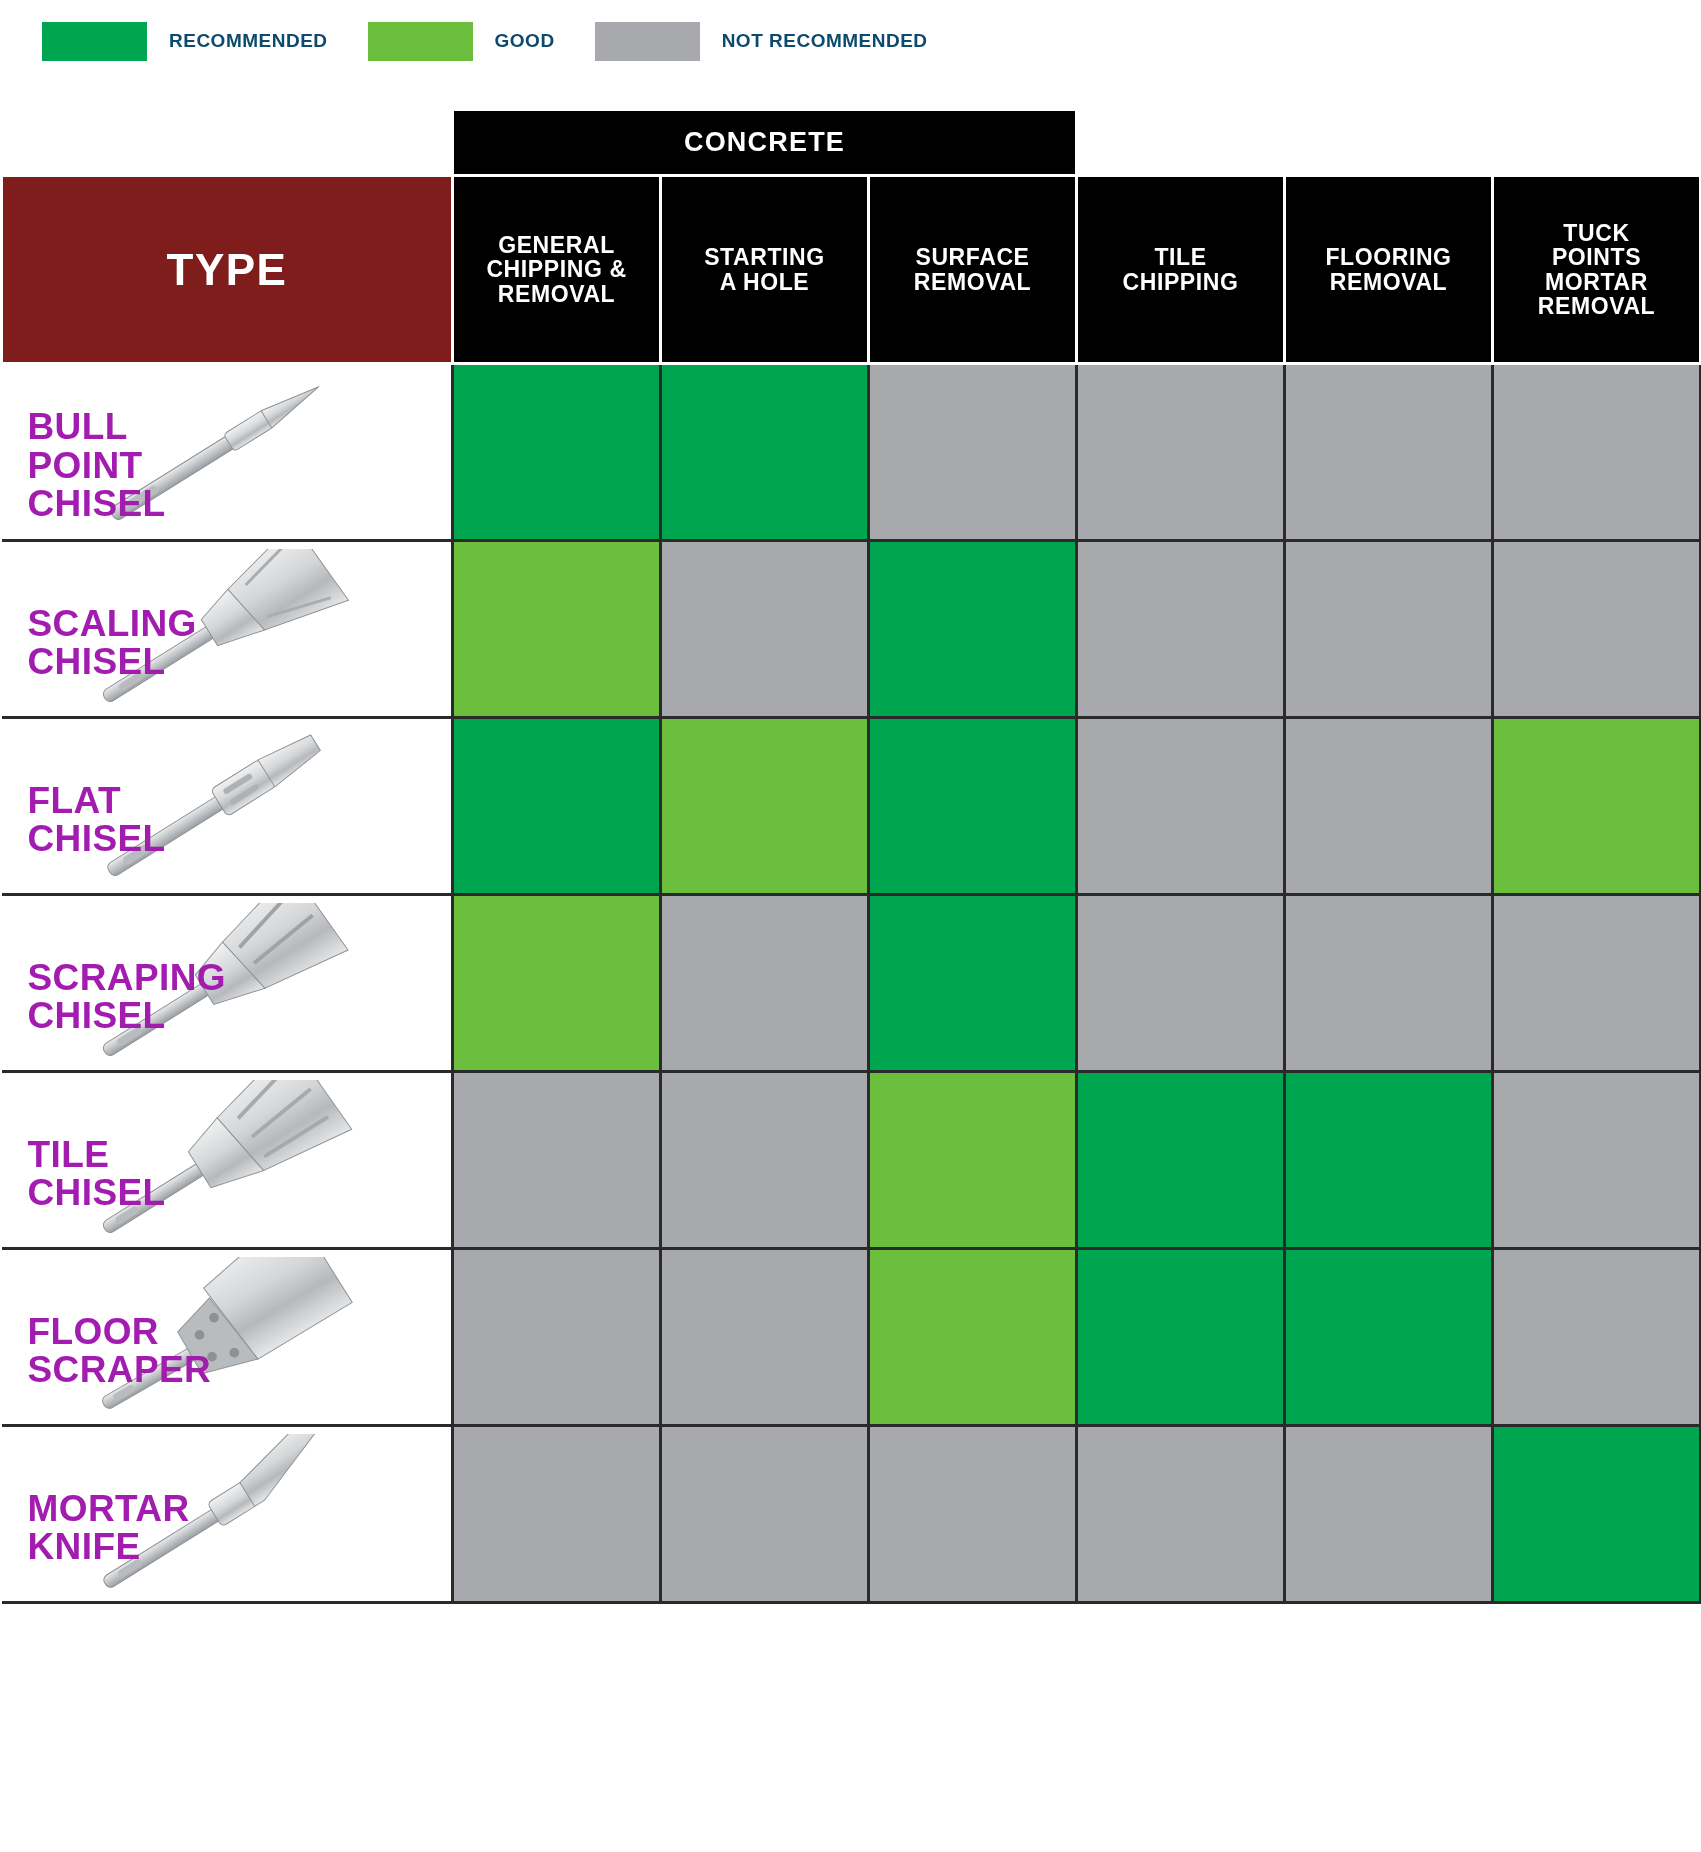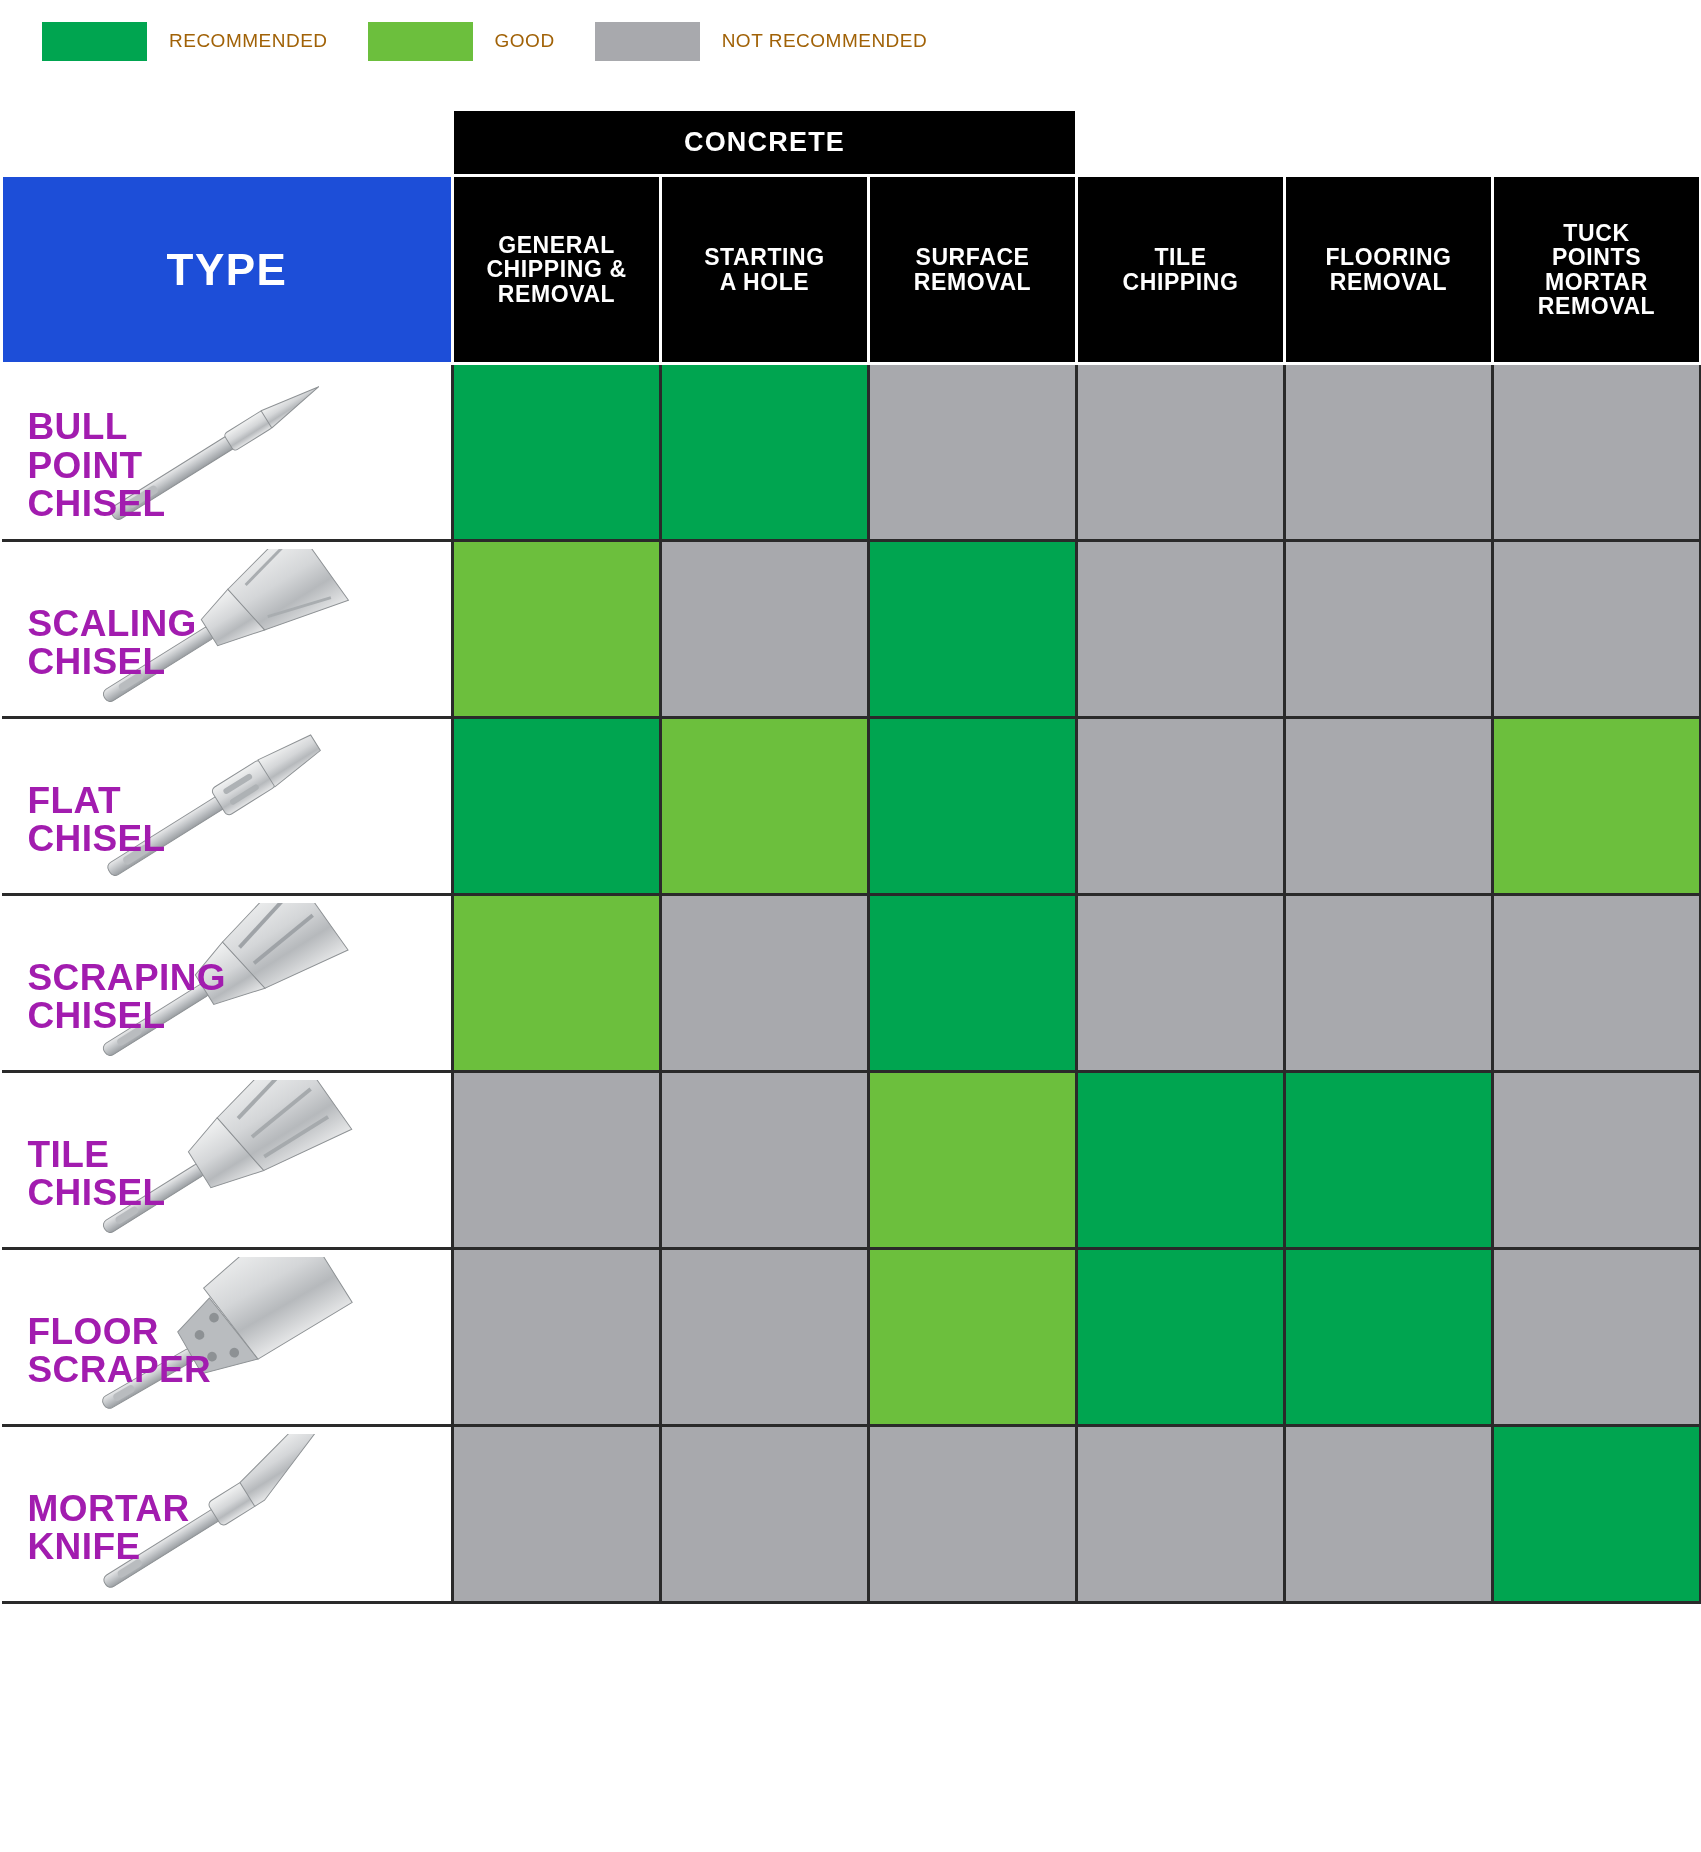--- a/index.html
+++ b/index.html
@@ -29,23 +29,23 @@
     display: flex;
     align-items: center;
   }
   .legend-swatch {
     width: 105px;
     height: 39px;
     display: block;
   }
   .legend-label {
     font-size: 19px;
-    font-weight: normal;
+    font-weight: bold;
     letter-spacing: 0.5px;
-    color: #a16207;
+    color: #0c4a6e;
     padding-left: 22px;
     padding-right: 40px;
     white-space: nowrap;
     text-align: center;
   }
 
   
   #matrix {
     position: absolute;
     left: 0;
@@ -86,21 +86,21 @@
     color: #ffffff;
     vertical-align: middle;
     font-size: 23px;
     font-weight: bold;
     line-height: 1.06;
     letter-spacing: 0.6px;
     height: 188px;
     padding: 4px 6px;
   }
   .hdr-type {
-    background: #1d4ed8;
+    background: #7f1d1d;
     color: #ffffff;
     font-size: 44px;
     font-weight: bold;
     letter-spacing: 1.5px;
     text-align: center;
     vertical-align: middle;
     height: 188px;
   }
   .hdr span { display: block; }
 

